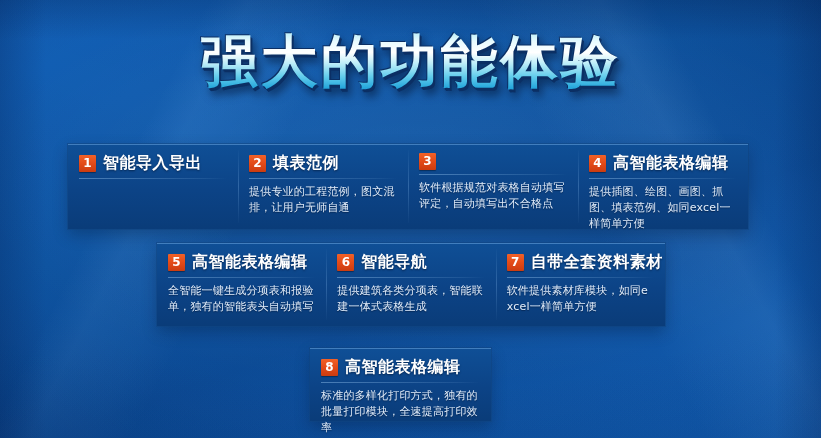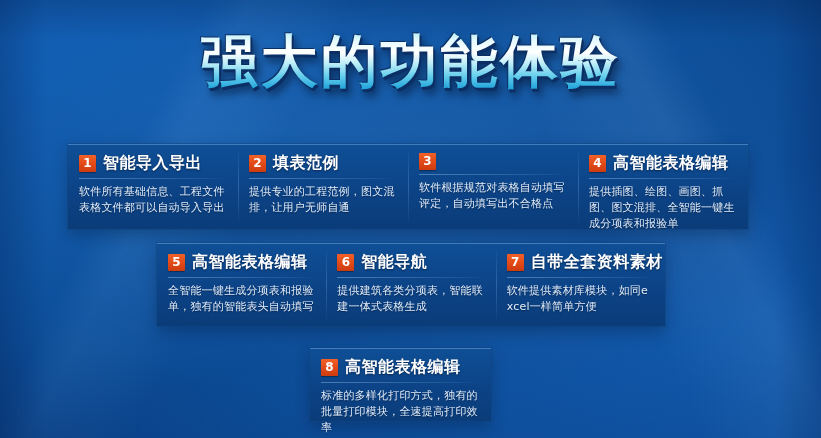--- a/index.html
+++ b/index.html
@@ -188,21 +188,20 @@
     <div class="title">强大的功能体验</div>
   </div>
 
   <div class="row" id="row1">
     <div class="card">
       <div class="card-head">
         <span class="badge">1</span>
         <span class="card-title">智能导入导出</span>
       </div>
       <div class="card-rule"></div>
-      <div class="card-body">软件所有基础信息、工程文件表格文件都可以自动导入导出</div>
     </div>
     <div class="card">
       <div class="card-head">
         <span class="badge">2</span>
         <span class="card-title">填表范例</span>
       </div>
       <div class="card-rule"></div>
       <div class="card-body">提供专业的工程范例，图文混排，让用户无师自通</div>
     </div>
     <div class="card">
@@ -211,21 +210,21 @@
       </div>
       <div class="card-rule"></div>
       <div class="card-body">软件根据规范对表格自动填写评定，自动填写出不合格点</div>
     </div>
     <div class="card">
       <div class="card-head">
         <span class="badge">4</span>
         <span class="card-title">高智能表格编辑</span>
       </div>
       <div class="card-rule"></div>
-      <div class="card-body">提供插图、绘图、画图、抓图、图文混排、全智能一键生成分项表和报验单</div>
+      <div class="card-body">提供插图、绘图、画图、抓图、填表范例、如同excel一样简单方便</div>
     </div>
   </div>
 
   <div class="row" id="row2">
     <div class="card">
       <div class="card-head">
         <span class="badge">5</span>
         <span class="card-title">高智能表格编辑</span>
       </div>
       <div class="card-rule"></div>

